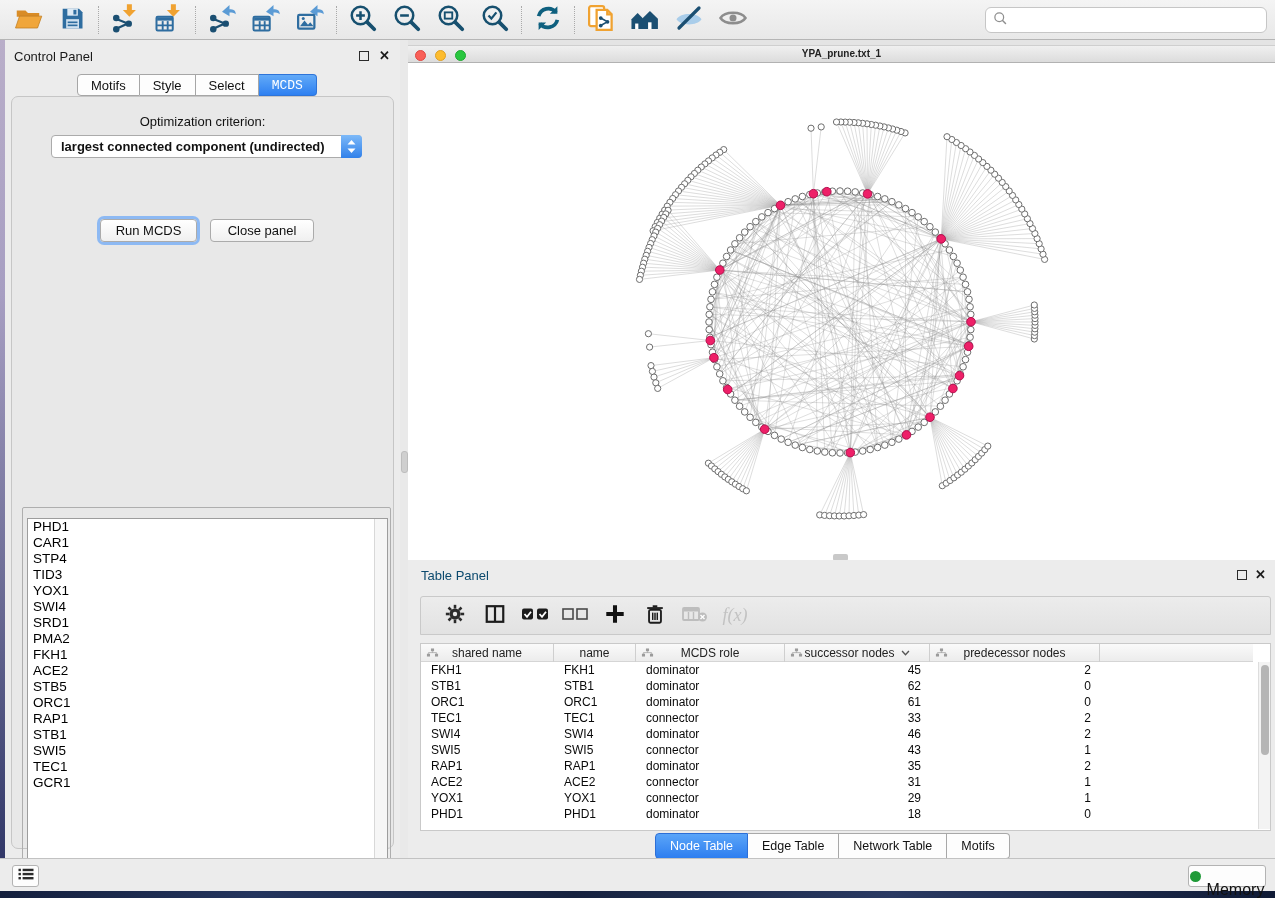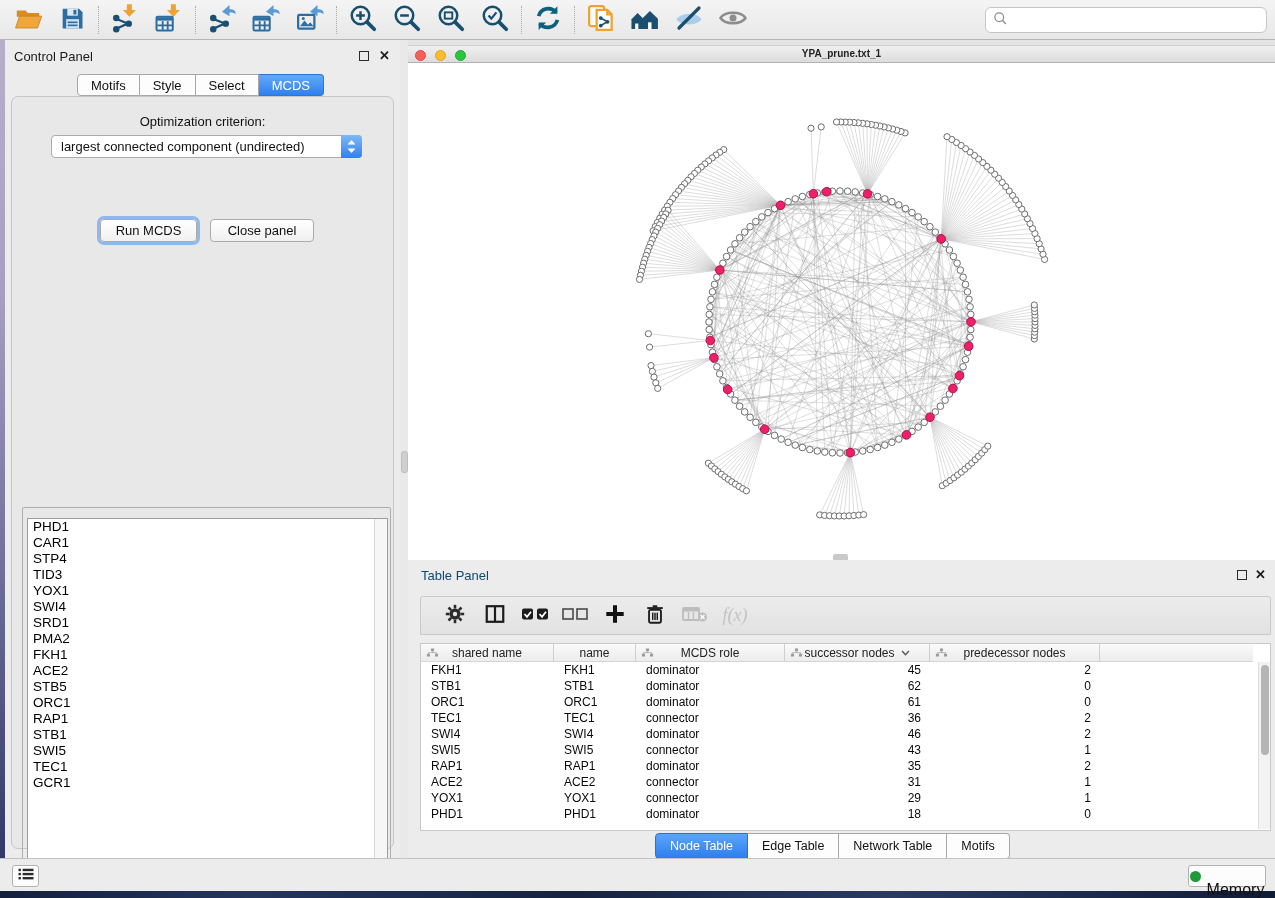--- a/index.html
+++ b/index.html
@@ -28,28 +28,28 @@
   [data-name="control-panel-title"] { position:absolute; left:9px; top:9px; font-size:13px; color:#1a1a1a; }
   .win-float { position:absolute; top:11px; width:10px; height:10px; border:1.6px solid #2b2b2b; background:transparent; }
   .win-close { position:absolute; top:8px; font-size:13px; font-weight:bold; color:#1b1b1b; }
   [data-name="control-float-icon"] { right:31px; }
   [data-name="control-close-icon"] { right:10px; }
 
   [data-name="control-tabs"] { position:absolute; left:72px; top:34px; height:22px; display:flex; }
   .ctab { height:22px; padding:0 13px; display:flex; align-items:center; font-size:13px;
     background:#fdfdfd; border:1px solid #a6a6a6; border-left:none; color:#111; }
   .ctab:first-child { border-left:1px solid #a6a6a6; border-radius:4px 0 0 4px; }
-  .ctab:last-child { border-radius:0 4px 4px 0; }
+  .ctab:last-child { border-radius:0 4px 4px 0;font-family:Liberation Mono, monospace; }
   .ctab.active { background:linear-gradient(#62aaf8,#2e80f1); color:#fff; border-color:#2e74d8; }
 
   [data-name="control-content"] { position:absolute; left:6px; top:56px; width:383px; height:753px;
     background:#e8e8e8; border:1px solid #c6c6c6; border-radius:7px; }
   [data-name="optimization-label"] { position:absolute; left:0; width:100%; top:17px; text-align:center; font-size:13px; color:#111; }
   [data-name="criterion-dropdown"] { position:absolute; left:39px; top:38px; width:311px; height:23px; background:#fff;
-    border:1px solid #ababab; border-radius:4px; display:flex; align-items:center; }
+    border:1px solid #ababab; border-radius:4px; display:flex; align-items:center;font-weight:bold; }
   [data-name="criterion-dropdown-value"] { flex:1; font-size:13px; color:#111; padding-left:9px; white-space:nowrap; }
   [data-name="dropdown-stepper"] { width:21px; height:23px; margin-right:-1px; border-radius:0 4px 4px 0;
     background:linear-gradient(#7db9f8,#3181ea); position:relative; }
   [data-name="dropdown-stepper"] svg { position:absolute; left:4px; top:3px; }
   .ctl-btn { position:absolute; top:122px; height:23px; background:linear-gradient(#ffffff,#f0f0f0);
     border:1px solid #ababab; border-radius:4px; font-size:13px; color:#111;
     display:flex; align-items:center; justify-content:center; font-family:"Liberation Sans",sans-serif; }
   [data-name="run-mcds-button"] { left:88px; width:97px; box-shadow:0 0 0 3px rgba(111,169,247,.75); }
   [data-name="close-panel-button"] { left:198px; width:104px; }
 
@@ -1169,21 +1169,21 @@
             <div class="td" data-name="table-cell" style="width: 133px; text-align: left; padding: 0px 0px 0px 10px;">ORC1</div>
             <div class="td" data-name="table-cell" style="width: 82px; text-align: left; padding: 0px 0px 0px 10px;">ORC1</div>
             <div class="td" data-name="table-cell" style="width: 149px; text-align: left; padding: 0px 0px 0px 10px;">dominator</div>
             <div class="td" data-name="table-cell" style="width: 145px; text-align: right; padding: 0px 9px 0px 0px;">61</div>
             <div class="td" data-name="table-cell" style="width: 170px; text-align: right; padding: 0px 9px 0px 0px;">0</div>
           </div>
           <div class="tr" data-name="table-row">
             <div class="td" data-name="table-cell" style="width: 133px; text-align: left; padding: 0px 0px 0px 10px;">TEC1</div>
             <div class="td" data-name="table-cell" style="width: 82px; text-align: left; padding: 0px 0px 0px 10px;">TEC1</div>
             <div class="td" data-name="table-cell" style="width: 149px; text-align: left; padding: 0px 0px 0px 10px;">connector</div>
-            <div class="td" data-name="table-cell" style="width: 145px; text-align: right; padding: 0px 9px 0px 0px;">36</div>
+            <div class="td" data-name="table-cell" style="width: 145px; text-align: right; padding: 0px 9px 0px 0px;">33</div>
             <div class="td" data-name="table-cell" style="width: 170px; text-align: right; padding: 0px 9px 0px 0px;">2</div>
           </div>
           <div class="tr" data-name="table-row">
             <div class="td" data-name="table-cell" style="width: 133px; text-align: left; padding: 0px 0px 0px 10px;">SWI4</div>
             <div class="td" data-name="table-cell" style="width: 82px; text-align: left; padding: 0px 0px 0px 10px;">SWI4</div>
             <div class="td" data-name="table-cell" style="width: 149px; text-align: left; padding: 0px 0px 0px 10px;">dominator</div>
             <div class="td" data-name="table-cell" style="width: 145px; text-align: right; padding: 0px 9px 0px 0px;">46</div>
             <div class="td" data-name="table-cell" style="width: 170px; text-align: right; padding: 0px 9px 0px 0px;">2</div>
           </div>
           <div class="tr" data-name="table-row">

